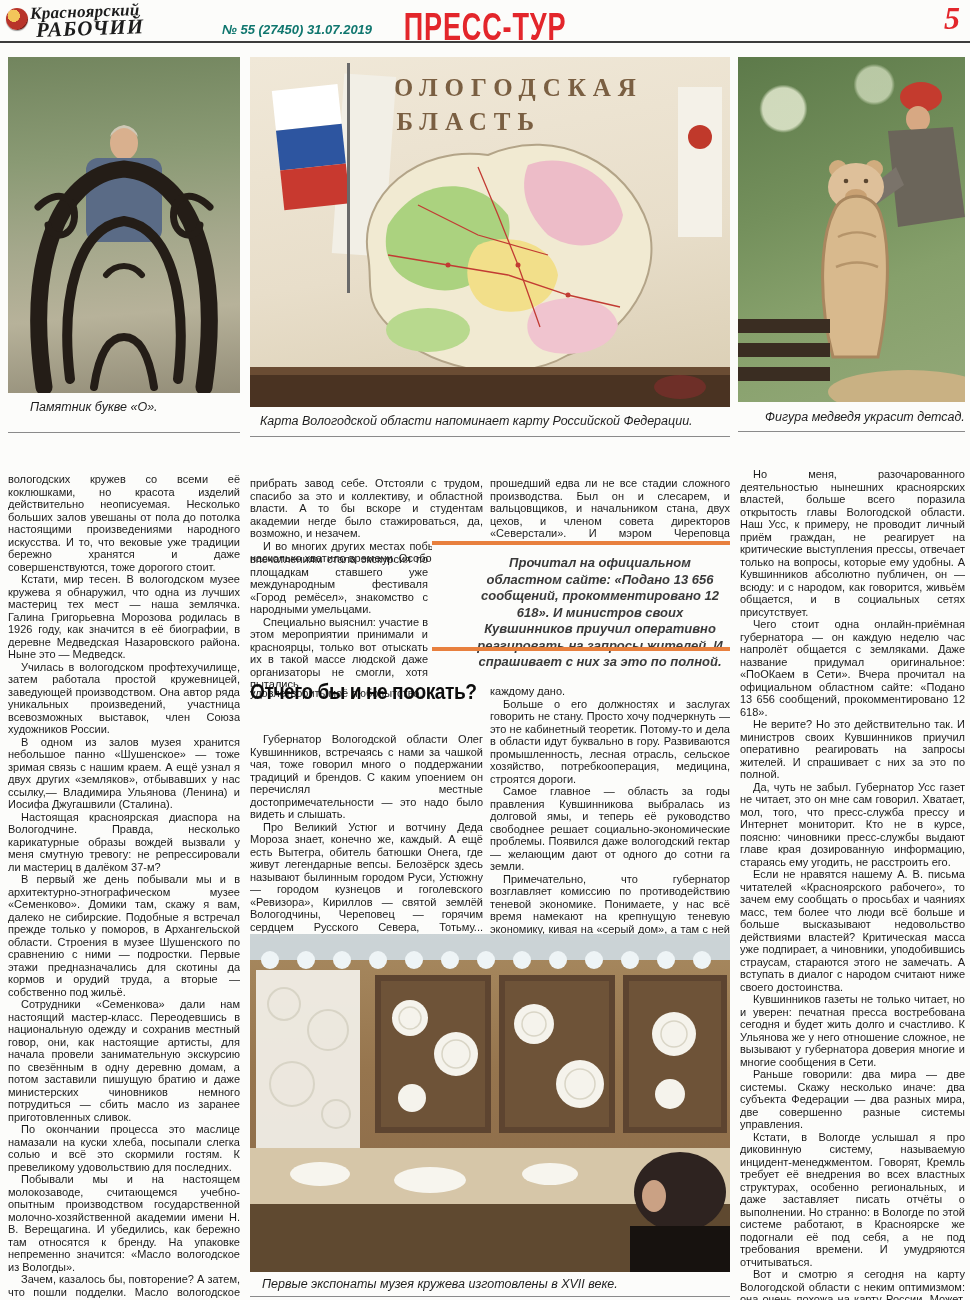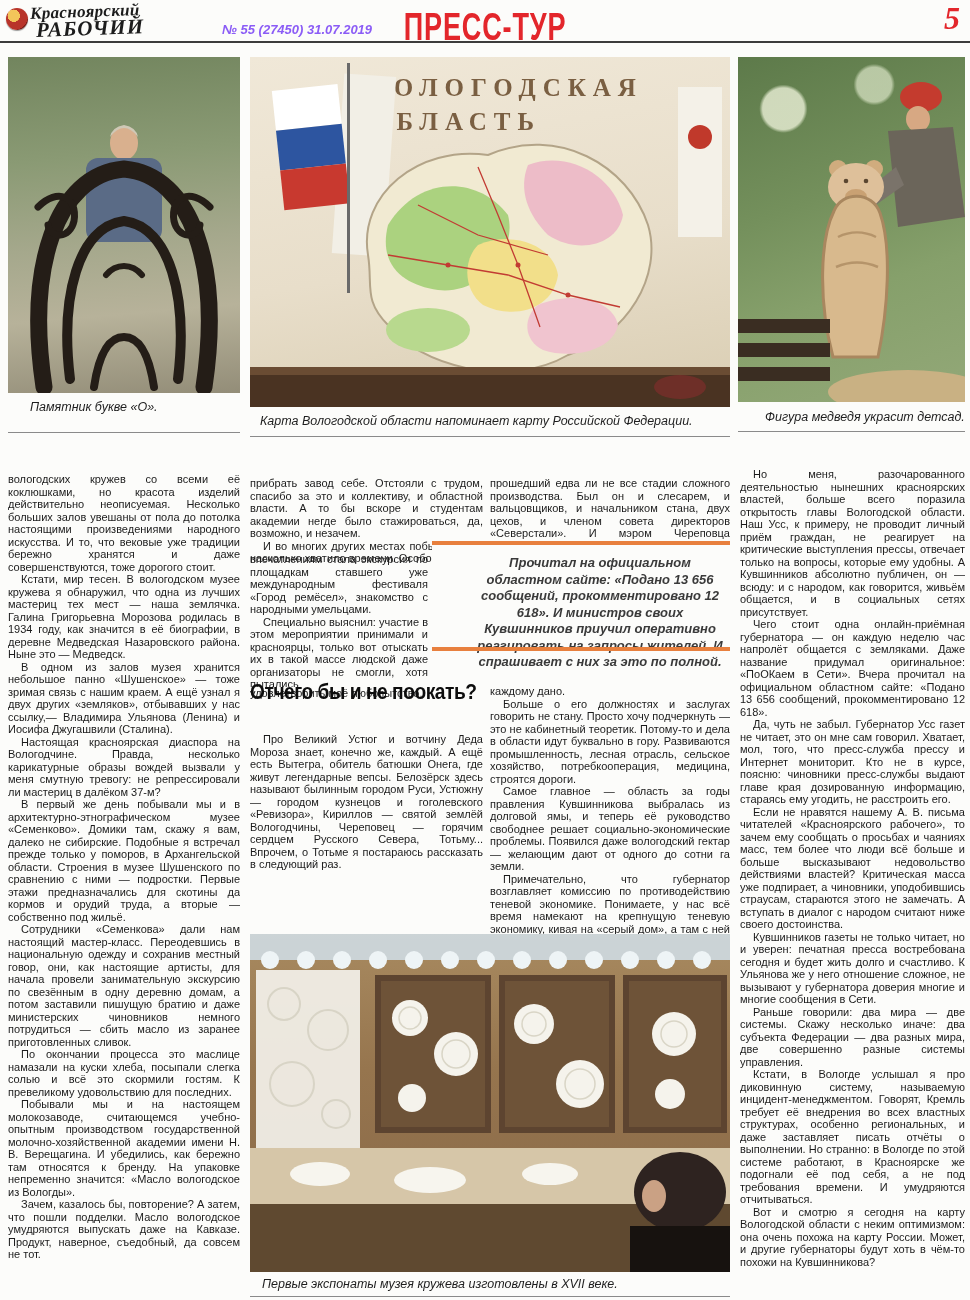--- a/index.html
+++ b/index.html
@@ -8,21 +8,21 @@
   .abs{position:absolute;}
   
   .logo-wrap{left:6px;top:2px;width:215px;height:40px;}
   .emblem{position:absolute;left:0;top:6px;width:22px;height:22px;border-radius:50%;
           background:radial-gradient(circle at 35% 35%,#f3c55a 0 30%,#b8342a 31% 70%,#7c1f18 71%);
           box-shadow:0 1px 1px rgba(0,0,0,.4);}
   .logo-l1{position:absolute;left:24px;top:0;font-family:"Liberation Serif",serif;
            font-style:italic;font-weight:bold;font-size:17px;letter-spacing:.3px;transform:rotate(-2deg);}
   .logo-l2{position:absolute;left:30px;top:14px;font-family:"Liberation Serif",serif;
            font-style:italic;font-weight:bold;font-size:21px;letter-spacing:1px;transform:rotate(-2deg);}
-  .issue{left:222px;top:22px;font-size:13px;font-style:italic;font-weight:bold;color:#8b5cf6;}
+  .issue{left:222px;top:22px;font-size:13px;font-style:italic;font-weight:bold;color:#0f766e;}
   .section-title{left:0;top:8px;width:970px;text-align:center;color:#e3262b;
            font-size:33px;font-weight:bold;}
   .section-title span{display:inline-block;transform:scale(.82,1.15);letter-spacing:1px;}
   .pageno{right:10px;top:0px;color:#e3262b;font-family:"Liberation Serif",serif;
           font-style:italic;font-weight:bold;font-size:32px;}
   .head-rule{left:0;top:41px;width:970px;height:2px;background:#3c3c3c;}
   
   .photo{position:absolute;overflow:hidden;background:#ccc;}
   .caption{position:absolute;font-style:italic;font-size:12.5px;color:#1e1e1e;}
   .cap-rule{position:absolute;height:1px;background:#8a8a8a;}
@@ -149,21 +149,22 @@
         <rect x="0" y="310" width="92" height="14"></rect>
       </g>
       <ellipse cx="170" cy="335" rx="80" ry="22" fill="#c9b183"></ellipse>
     </svg>
   </div>
   <div class="caption" style="left:765px;top:410px;width:200px;">Фигура медведя украсит детсад.</div>
   <div class="cap-rule" style="left:738px;top:431px;width:227px;"></div>
 
   <div class="tcol cont" style="left:8px;top:448px;width:232px;height:850px;">
       <p>вологодских кружев со всеми её коклюшками, но красота изделий действительно неописуемая. Несколько больших залов увешаны от пола до потолка настоящими произведениями народного искусства. И то, что вековые уже традиции бережно хранятся и даже совершенствуются, тоже дорогого стоит.</p>
-      <p>Кстати, мир тесен. В вологодском музее кружева я обнаружил, что одна из лучших мастериц тех мест — наша землячка. Галина Григорьевна Морозова родилась в 1934 году, как значится в её биографии, в деревне Медведская Назаровского района. Ныне это — Медведск.</p>
+      <p>Кстати, мир тесен. В вологодском музее кружева я обнаружил, что одна из лучших мастериц тех мест — наша землячка. Галина Григорьевна Морозова родилась в 1926 году, как значится в её биографии, в деревне Медведская Назаровского района. Ныне это — Медведск.</p>
+      <p>Училась в вологодском профтехучилище, затем работала простой кружевницей, заведующей производством. Она автор ряда уникальных произведений, участница всевозможных выставок, член Союза художников России.</p>
       <p>В одном из залов музея хранится небольшое панно «Шушенское» — тоже зримая связь с нашим краем. А ещё узнал я двух других «земляков», отбывавших у нас ссылку,— Владимира Ульянова (Ленина) и Иосифа Джугашвили (Сталина).</p>
       <p>Настоящая красноярская диаспора на Вологодчине. Правда, несколько карикатурные образы вождей вызвали у меня смутную тревогу: не репрессировали ли мастериц в далёком 37-м?</p>
       <p>В первый же день побывали мы и в архитектурно-этнографическом музее «Семенково». Домики там, скажу я вам, далеко не сибирские. Подобные я встречал прежде только у поморов, в Архангельской области. Строения в музее Шушенского по сравнению с ними — подростки. Первые этажи предназначались для скотины да кормов и орудий труда, а вторые — собственно под жильё.</p>
       <p>Сотрудники «Семенкова» дали нам настоящий мастер-класс. Переодевшись в национальную одежду и сохранив местный говор, они, как настоящие артисты, для начала провели занимательную экскурсию по свезённым в одну деревню домам, а потом заставили пишущую братию и даже министерских чиновников немного потрудиться — сбить масло из заранее приготовленных сливок.</p>
       <p>По окончании процесса это маслице намазали на куски хлеба, посыпали слегка солью и всё это скормили гостям. К превеликому удовольствию для последних.</p>
       <p>Побывали мы и на настоящем молокозаводе, считающемся учебно-опытным производством государственной молочно-хозяйственной академии имени Н. В. Верещагина. И убедились, как бережно там относятся к бренду. На упаковке непременно значится: «Масло вологодское из Вологды».</p>
       <p>Зачем, казалось бы, повторение? А затем, что пошли подделки. Масло вологодское умудряются выпускать даже на Кавказе. Продукт, наверное, съедобный, да совсем не тот.</p>
     </div>
 
   <div class="tcol cont" style="left:250px;top:452px;width:233px;height:88px;">
@@ -172,20 +173,21 @@
     </div>
   <div class="tcol cont" style="left:250px;top:528px;width:178px;height:134px;">
       <p>впечатлениям стала экскурсия по площадкам ставшего уже международным фестиваля «Город ремёсел», знакомство с народными умельцами.</p>
       <p>Специально выяснил: участие в этом мероприятии принимали и красноярцы, только вот отыскать их в такой массе людской даже организаторы не смогли, хотя пытались</p>
     </div>
   <div class="tcol cont" style="left:250px;top:662px;width:233px;height:14px;">
       <p>удовлетворить моё любопытство.</p>
     </div>
   <div class="subhead" style="left:250px;top:680px;">Отчего бы и не поокать?</div>
   <div class="tcol" style="left:250px;top:708px;width:233px;height:224px;">
+      <p>Губернатор Вологодской области Олег Кувшинников, встречаясь с нами за чашкой чая, тоже говорил много о поддержании традиций и брендов. С каким упоением он перечислял местные достопримечательности — это надо было видеть и слышать.</p>
       <p>Про Великий Устюг и вотчину Деда Мороза знает, конечно же, каждый. А ещё есть Вытегра, обитель батюшки Онега, где живут легендарные вепсы. Белозёрск здесь называют былинным городом Руси, Устюжну — городом кузнецов и гоголевского «Ревизора», Кириллов — святой землёй Вологодчины, Череповец — горячим сердцем Русского Севера, Тотьму... Впрочем, о Тотьме я постараюсь рассказать в следующий раз.</p>
     </div>
 
   <div class="tcol cont" style="left:490px;top:452px;width:240px;height:82px;">
       <p>прошедший едва ли не все стадии сложного производства. Был он и слесарем, и вальцовщиков, и начальником стана, двух цехов, и членом совета директоров «Северстали». И мэром Череповца поработал. И в армии дослужился до старшины, а это далеко не</p>
     </div>
   <div class="tcol cont" style="left:490px;top:660px;width:240px;height:268px;">
       <p>каждому дано.</p>
       <p>Больше о его должностях и заслугах говорить не стану. Просто хочу подчеркнуть — это не кабинетный теоретик. Потому-то и дела в области идут буквально в гору. Развиваются промышленность, лесная отрасль, сельское хозяйство, потребкооперация, медицина, строятся дороги.</p>
       <p>Самое главное — область за годы правления Кувшинникова выбралась из долговой ямы, и теперь её руководство свободнее решает социально-экономические проблемы. Появился даже вологодский гектар — желающим дают от одного до сотни га земли.</p>
@@ -194,20 +196,21 @@
 
   <div class="quote-box">
     <div class="qbar" style="top:0;"></div>
     <div class="qtext">Прочитал на официальном областном сайте: «Подано 13 656 сообщений, прокомментировано 12 618». И министров своих Кувшинников приучил оперативно реагировать на запросы жителей. И спрашивает с них за это по полной.</div>
     <div class="qbar" style="bottom:0;"></div>
   </div>
 
   <div class="tcol" style="left:740px;top:443px;width:225px;height:857px;">
     <p>Но меня, разочарованного деятельностью нынешних красноярских властей, больше всего поразила открытость главы Вологодской области. Наш Усс, к примеру, не проводит личный приём граждан, не реагирует на критические выступления прессы, отвечает только на вопросы, которые ему удобны. А Кувшинников абсолютно публичен, он — всюду: и с народом, как говорится, живьём общается, и в социальных сетях присутствует.</p>
       <p>Чего стоит одна онлайн-приёмная губернатора — он каждую неделю час напролёт общается с земляками. Даже название придумал оригинальное: «ПоОКаем в Сети». Вчера прочитал на официальном областном сайте: «Подано 13 656 сообщений, прокомментировано 12 618».</p>
+      <p>Не верите? Но это действительно так. И министров своих Кувшинников приучил оперативно реагировать на запросы жителей. И спрашивает с них за это по полной.</p>
       <p>Да, чуть не забыл. Губернатор Усс газет не читает, это он мне сам говорил. Хватает, мол, того, что пресс-служба прессу и Интернет мониторит. Кто не в курсе, поясню: чиновники пресс-службы выдают главе края дозированную информацию, стараясь ему угодить, не расстроить его.</p>
       <p>Если не нравятся нашему А. В. письма читателей «Красноярского рабочего», то зачем ему сообщать о просьбах и чаяниях масс, тем более что люди всё больше и больше высказывают недовольство действиями властей? Критическая масса уже подпирает, а чиновники, уподобившись страусам, стараются этого не замечать. А вступать в диалог с народом считают ниже своего достоинства.</p>
       <p>Кувшинников газеты не только читает, но и уверен: печатная пресса востребована сегодня и будет жить долго и счастливо. К Ульянова же у него отношение сложное, не вызывают у губернатора доверия многие и многие сообщения в Сети.</p>
       <p>Раньше говорили: два мира — две системы. Скажу несколько иначе: два субъекта Федерации — два разных мира, две совершенно разные системы управления.</p>
       <p>Кстати, в Вологде услышал я про диковинную систему, называемую инцидент-менеджментом. Говорят, Кремль требует её внедрения во всех властных структурах, особенно региональных, и даже заставляет писать отчёты о выполнении. Но странно: в Вологде по этой системе работают, в Красноярске же подогнали её под себя, а не под требования времени. И умудряются отчитываться.</p>
       <p>Вот и смотрю я сегодня на карту Вологодской области с неким оптимизмом: она очень похожа на карту России. Может, и другие губернаторы будут хоть в чём-то похожи на Кувшинникова?</p>
 
   </div>
 
   <div class="photo ph-bottom">

